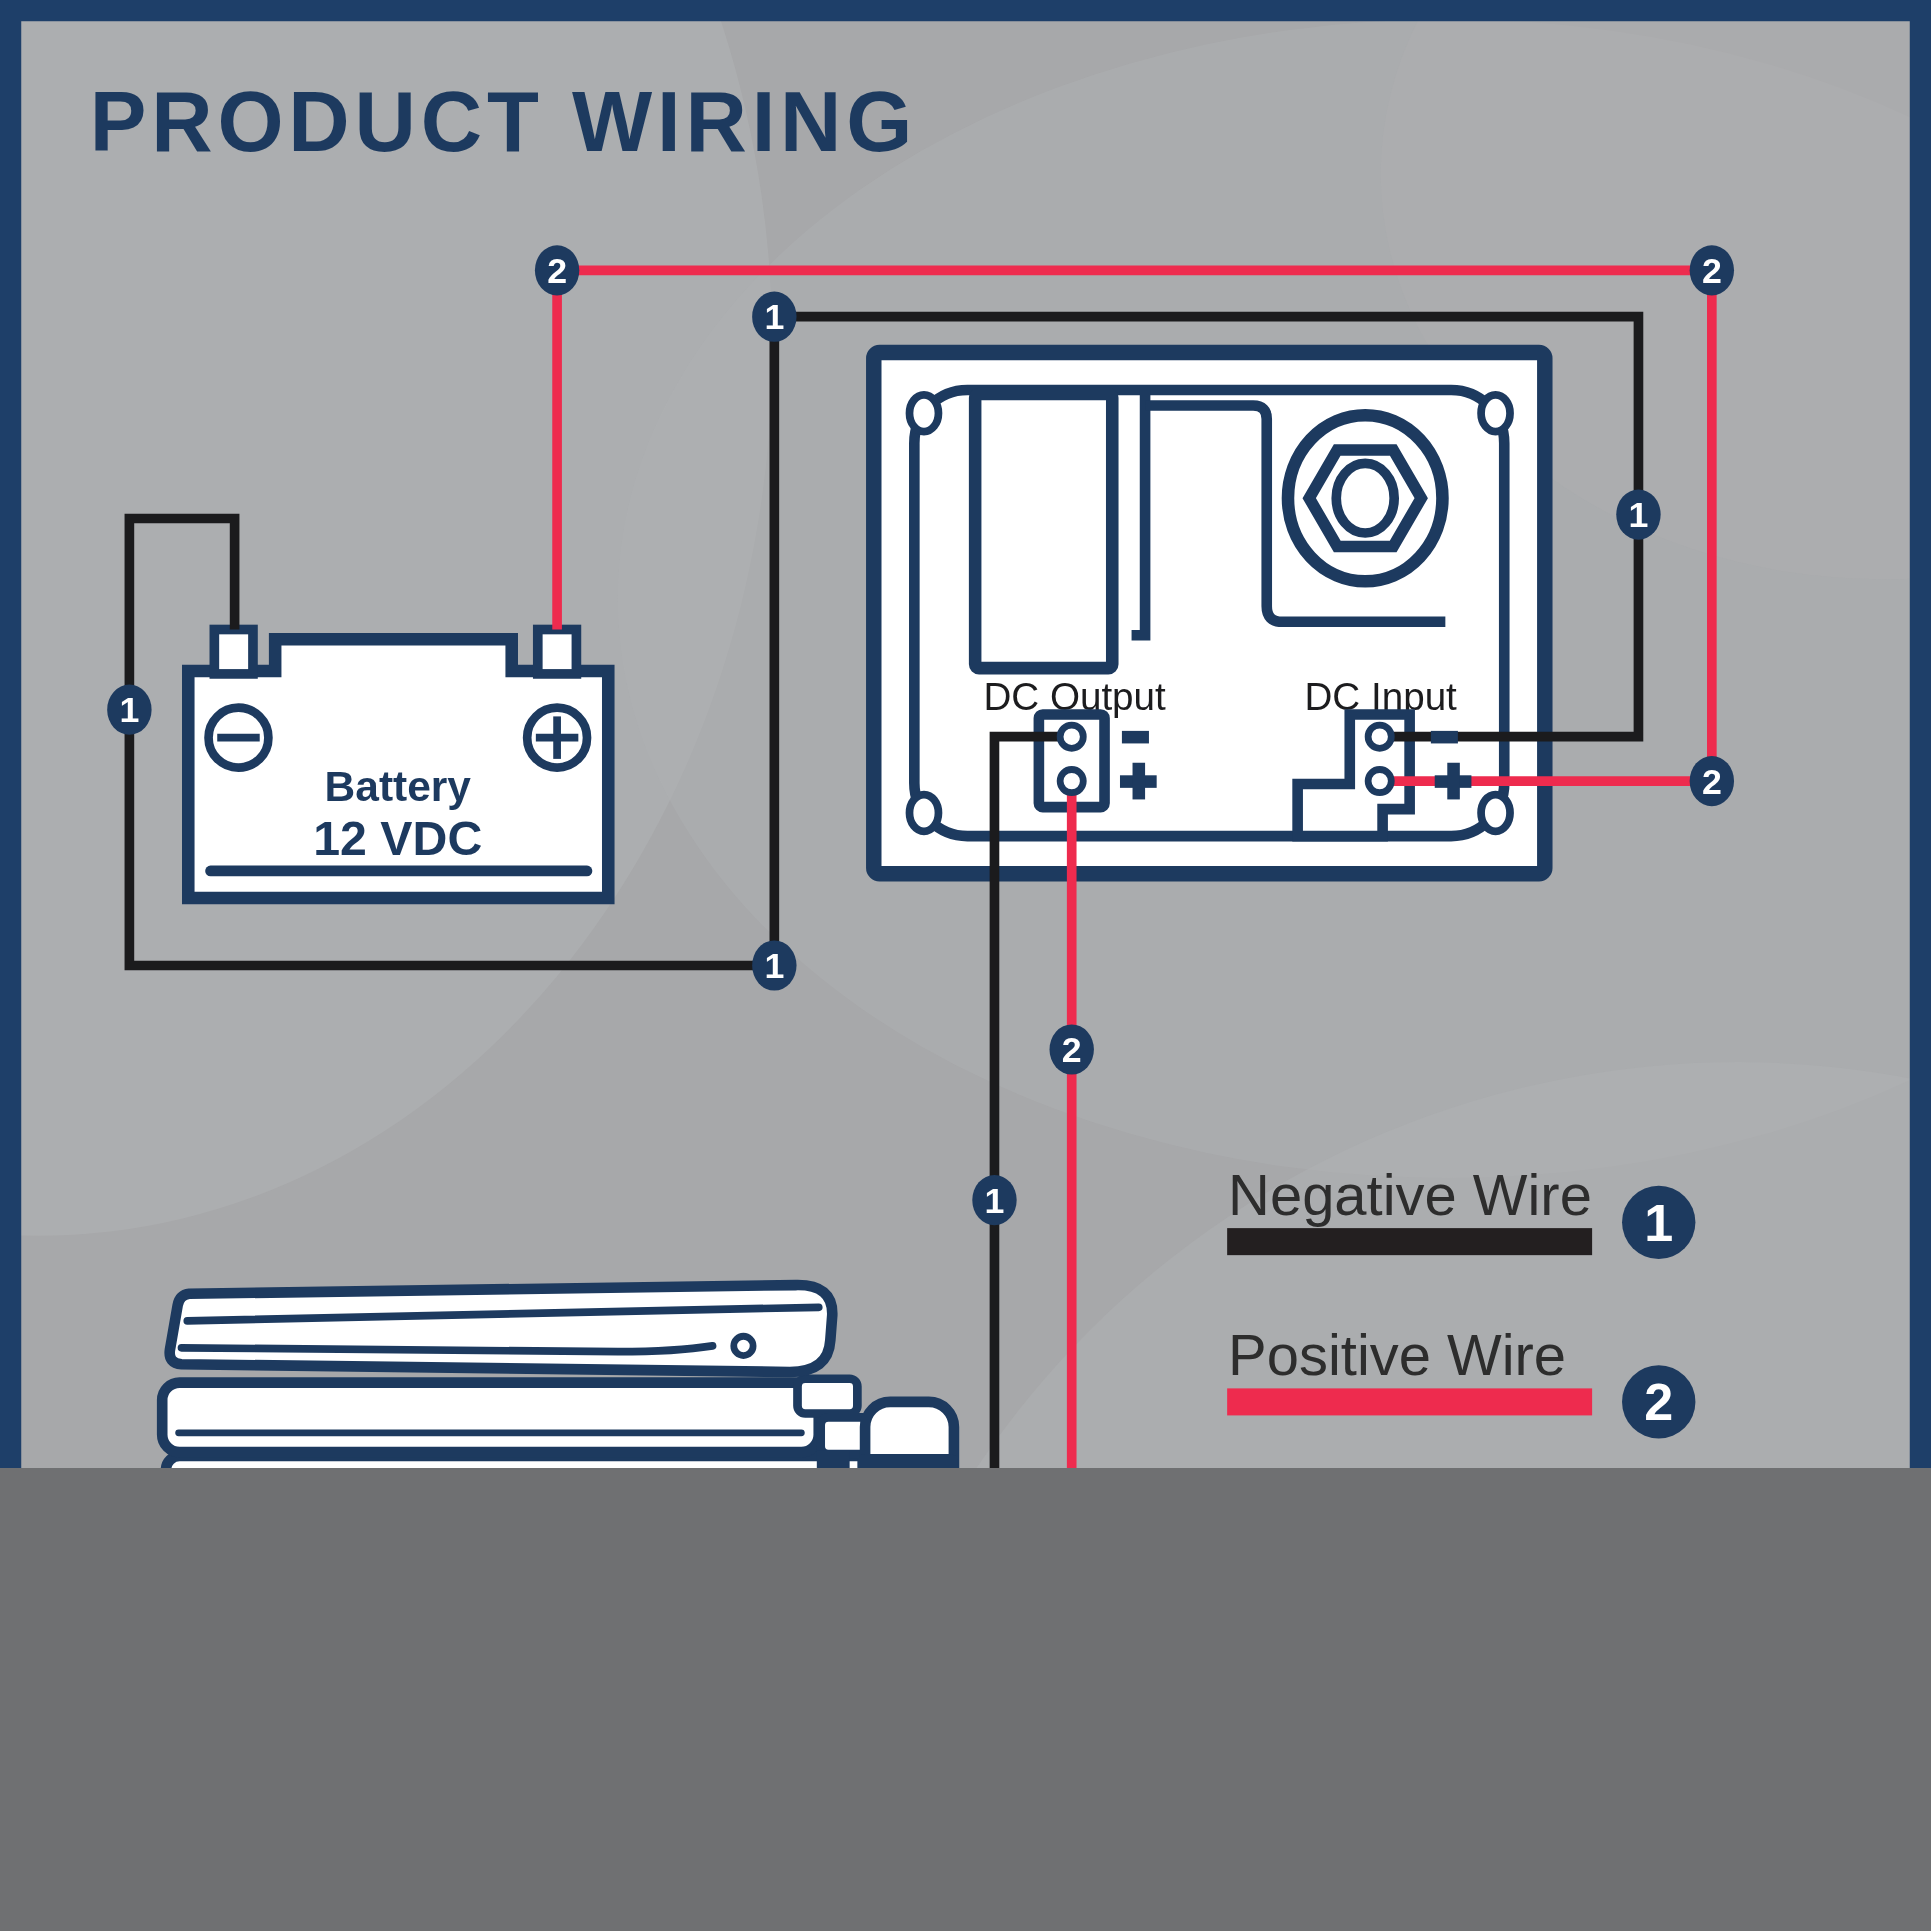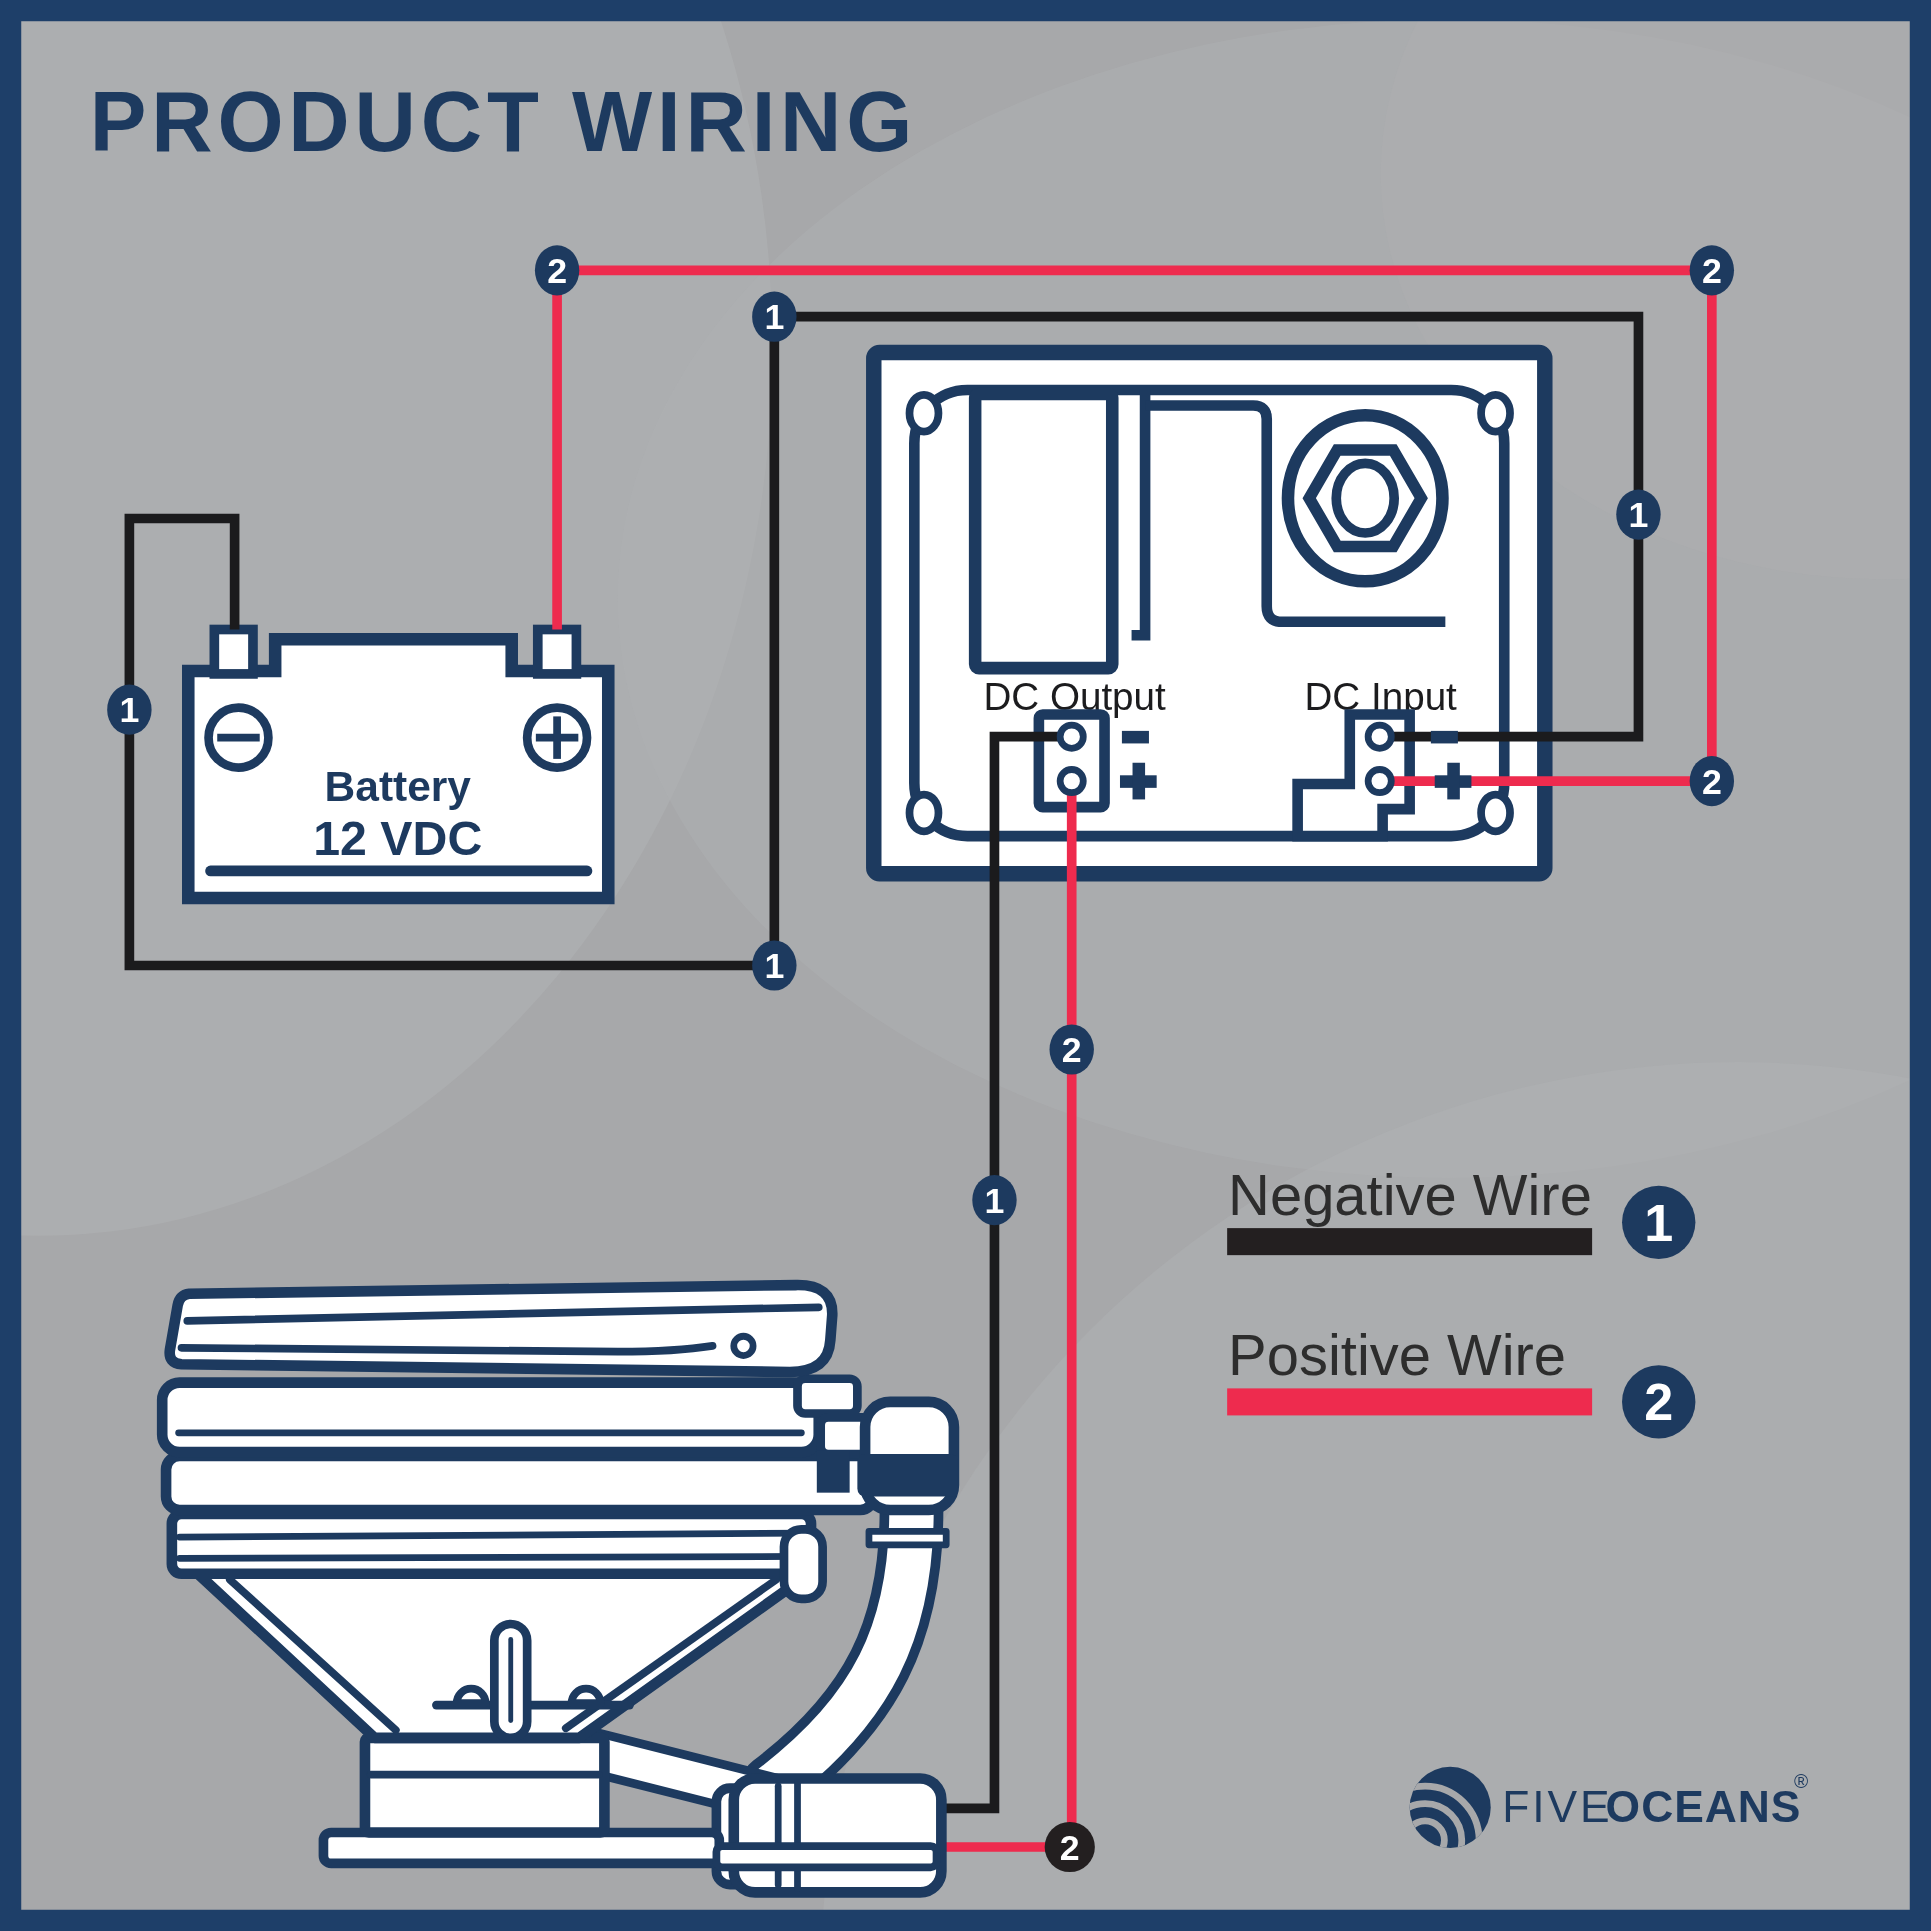--- a/index.html
+++ b/index.html
@@ -1,17 +1,17 @@
 <!DOCTYPE html>
 <html><head>
 <meta charset="utf-8">
 <style>
   html,body{margin:0;padding:0;background:#6f7072;}
   body{font-family:"Liberation Sans",sans-serif;}
-  .stage{width:1931px;height:1931px;margin:0 auto;position:relative;}
+  .stage{width:1931px;height:1468px;margin:0 auto;position:relative;}
   svg{display:block;}
   text{font-family:"Liberation Sans",sans-serif;}
   .title-text{font-weight:bold;letter-spacing:5px;}
   .badge-num{font-weight:bold;fill:#ffffff;text-anchor:middle;}
 </style>
 </head>
 <body>
 
 <div class="stage">
 <svg width="1931" height="1931" viewBox="0 0 2000 2000">

